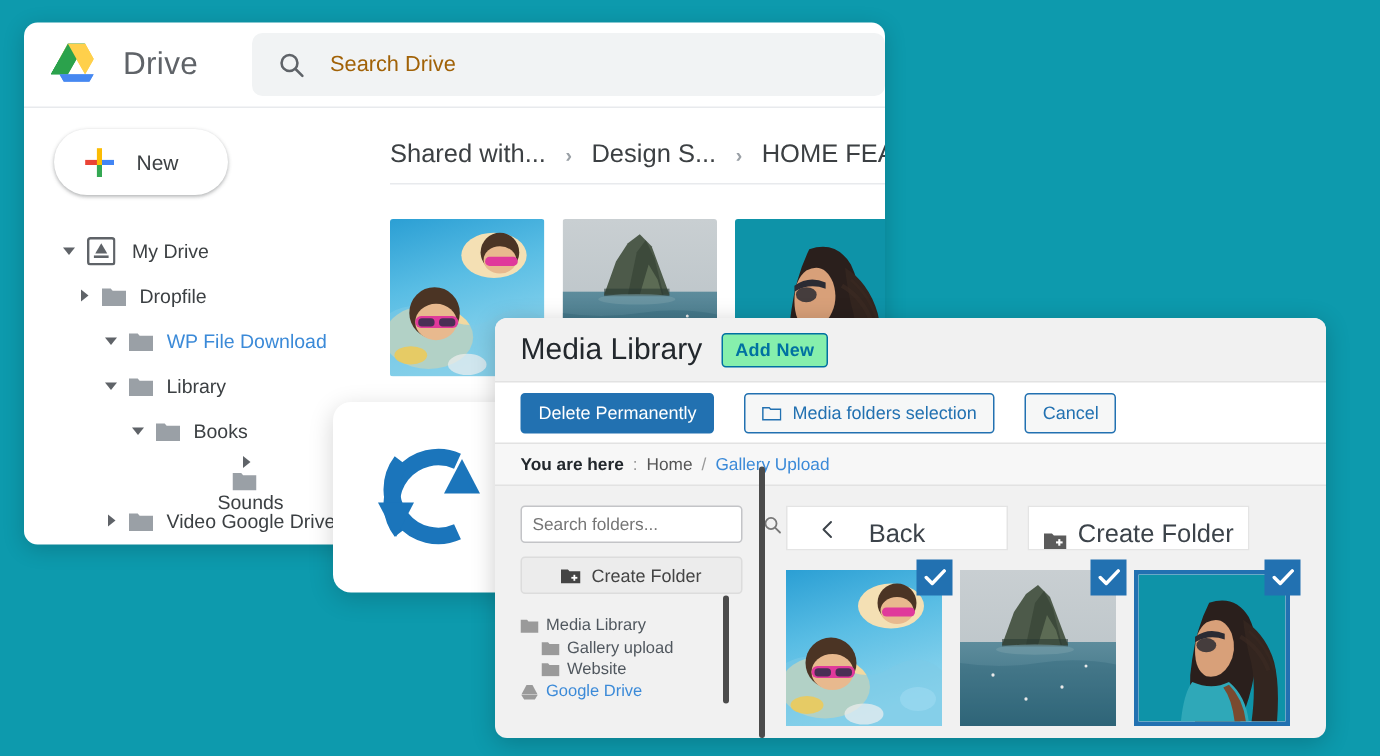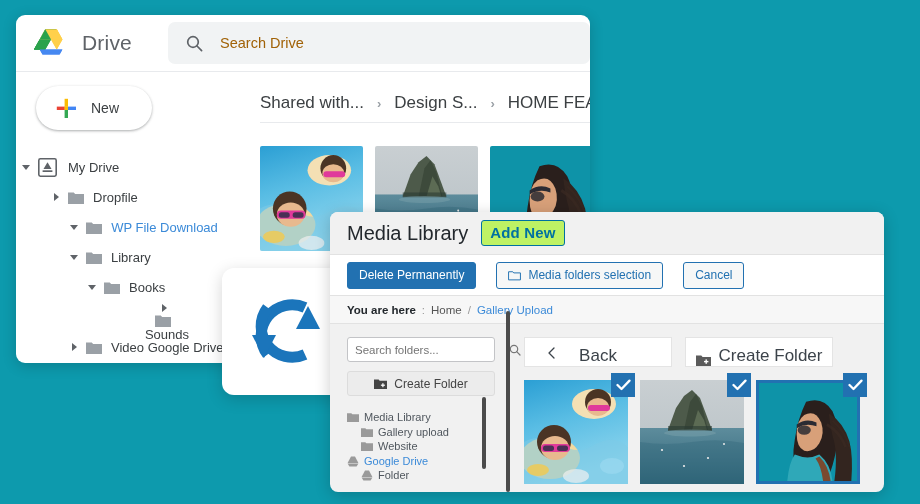--- a/index.html
+++ b/index.html
@@ -88,21 +88,21 @@
     position:absolute; left:330px; top:212px; width:554px; height:280px;
     background:#f1f1f1; border-radius:8px;
     box-shadow:0 3px 16px rgba(0,0,0,.2);
     overflow:hidden;
   }
   #ml-title-row{
     height:42px; display:flex; align-items:center; padding-left:17px; background:#f1f1f1;
   }
   #ml-title{ font-size:20px; color:#23282d; font-weight:normal; }
   #ml-addnew{
-    margin-left:13px; font-size:15px; color:#0071a1; background:#bef264;
+    margin-left:13px; font-size:12px; color:#0071a1; background:#86efac;
     border:1px solid #0071a1; border-radius:3px; padding:3px 8px 4px; cursor:pointer;
     font-weight:bold; letter-spacing:.2px;
   }
   #ml-toolbar{
     height:42px; background:#fff; border-top:1px solid #e2e2e2;
     border-bottom:1px solid #e2e2e2;
     display:flex; align-items:center; padding-left:17px; gap:20px;
   }
   .wpbtn{
     height:27px; border-radius:3px; font-size:12px; display:flex;
@@ -225,21 +225,21 @@
             <rect x="8.6" y="0.8" width="3.4" height="8" fill="#fbbc04"></rect>
             <rect x="8.6" y="12" width="3.4" height="8" fill="#34a853"></rect>
             <rect x="0.8" y="8.6" width="8" height="3.4" fill="#ea4335"></rect>
             <rect x="12" y="8.6" width="8" height="3.4" fill="#4285f4"></rect>
             <rect x="8.6" y="8.6" width="3.4" height="3.4" fill="#fbbc04"></rect>
           </svg>
         </span>
         <span id="new-label">New</span>
       </button>
       <div id="drive-tree">
-          <div class="tnode" style="padding-left: 4px;">
+          <div class="tnode" style="padding-left: 24px;">
             <span class="caret">
               <svg width="12" height="12" viewBox="0 0 12 12">
                 <polygon points="2,4 10,4 6,9" fill="#5f6368"></polygon>
               </svg>
             </span>
             <span class="drivebadge">
               <svg width="19" height="19" viewBox="0 0 19 19">
                 <rect x="0.8" y="0.8" width="17.4" height="17.4" rx="1.6" fill="none" stroke="#5f6368" stroke-width="1.6"></rect>
                 <polygon points="9.5,4.2 13.5,11 5.5,11" fill="#5f6368"></polygon>
                 <rect x="4.6" y="12.3" width="9.8" height="1.7" fill="#5f6368"></rect>
@@ -499,29 +499,20 @@
           </div>
           <div class="mlnode">
             <span class="ic">
               <svg width="12" height="11" viewBox="0 0 12 11">
                 <polygon points="4,0.6 8,0.6 11.4,7 0.6,7" fill="#9a9a9a"></polygon>
                 <polygon points="0.6,7.4 11.4,7.4 9.6,10.4 2.4,10.4" fill="#9a9a9a"></polygon>
               </svg>
             </span>
             <span class="lb blue">Google Drive</span>
           </div>
-          <div class="mlnode ind1">
-            <span class="ic">
-              <svg width="12" height="11" viewBox="0 0 12 11">
-                <polygon points="4,0.6 8,0.6 11.4,7 0.6,7" fill="#9a9a9a"></polygon>
-                <polygon points="0.6,7.4 11.4,7.4 9.6,10.4 2.4,10.4" fill="#9a9a9a"></polygon>
-              </svg>
-            </span>
-            <span class="lb">Folder</span>
-          </div>
         </div>
 
       <div class="vscroll" style="left:152px; top:73px; height:72px;"></div>
     </div>
 
     <div id="ml-right">
       <div class="vscroll" style="left:-9px; top:-13px; height:181px;"></div>
 
       <div id="ml-rbtns">
         <div id="rbtn-back" class="rbtn">

